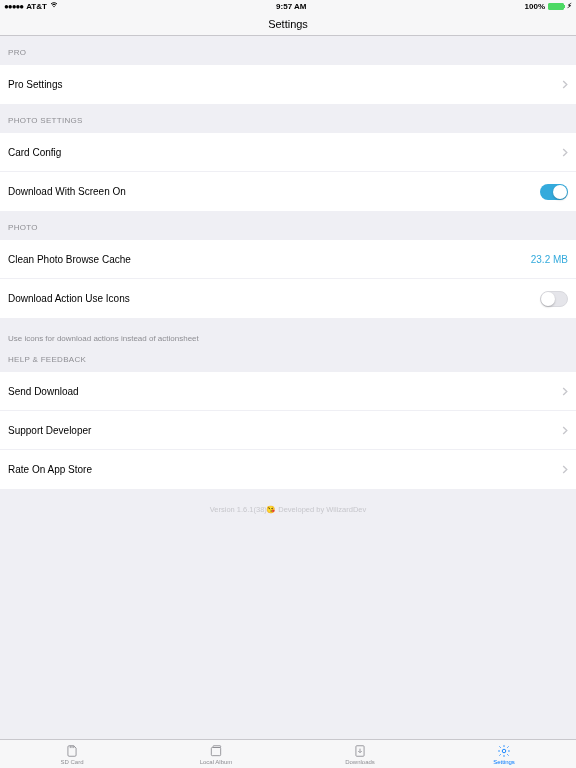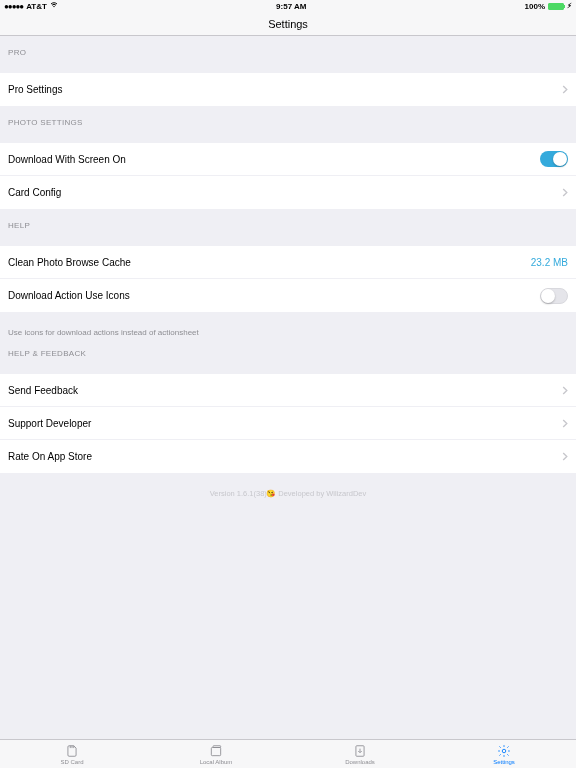--- a/index.html
+++ b/index.html
@@ -34,38 +34,38 @@
     display: flex;
     align-items: center;
     justify-content: center;
     font-size: 11px;
     font-weight: 500;
     color: #000;
   }
 
   
   .section-header {
-    padding: 12px 8px 16px 8px;
+    padding: 12px 8px 8px 8px;
     font-size: 8px;
     color: #8e8e93;
     letter-spacing: 0.3px;
   }
   .section-footer {
     padding: 16px 8px 0 8px;
     font-size: 8px;
     color: #8e8e93;
   }
   .list-group {
     background: #fff;
   }
   .row {
     display: flex;
     align-items: center;
     justify-content: space-between;
-    height: 33px;
+    height: 39px;
     padding: 0 8px;
     font-size: 10px;
     color: #000;
     border-bottom: 1px solid #efeff4;
     position: relative;
   }
   .row:last-child { border-bottom: none; }
   .row .right { display: flex; align-items: center; gap: 6px; }
   .chevron {
     color: #c7c7cc;
@@ -155,60 +155,60 @@
             <svg width="6" height="9" viewBox="0 0 6 10" fill="none" stroke="#c7c7cc" stroke-width="1.5">
               <path d="M1 1l4 4-4 4"></path>
             </svg>
           </span>
         </div>
       </div>
     </div>
     <div class="section-header">PHOTO SETTINGS</div>
     <div class="list-group">
       <div class="row">
+        <span>Card Config</span>
+        <div class="right">
+          <span class="chevron">
+            <svg width="6" height="9" viewBox="0 0 6 10" fill="none" stroke="#c7c7cc" stroke-width="1.5">
+              <path d="M1 1l4 4-4 4"></path>
+            </svg>
+          </span>
+        </div>
+      </div>
+      <div class="row">
         <span>Download With Screen On</span>
         <div class="right">
           <div class="toggle on">
             <div class="knob"></div>
           </div>
         </div>
       </div>
-      <div class="row">
-        <span>Card Config</span>
-        <div class="right">
-          <span class="chevron">
-            <svg width="6" height="9" viewBox="0 0 6 10" fill="none" stroke="#c7c7cc" stroke-width="1.5">
-              <path d="M1 1l4 4-4 4"></path>
-            </svg>
-          </span>
-        </div>
-      </div>
-    </div>
-    <div class="section-header">HELP</div>
+    </div>
+    <div class="section-header">PHOTO</div>
     <div class="list-group">
       <div class="row">
         <span>Clean Photo Browse Cache</span>
         <div class="right">
           <span class="cache-size">23.2 MB</span>
         </div>
       </div>
       <div class="row">
         <span>Download Action Use Icons</span>
         <div class="right">
           <div class="toggle off">
             <div class="knob"></div>
           </div>
         </div>
       </div>
     </div>
     <div class="section-footer">Use icons for download actions instead of actionsheet</div>
     <div class="section-header">HELP &amp; FEEDBACK</div>
     <div class="list-group">
       <div class="row">
-        <span>Send Feedback</span>
+        <span>Send Download</span>
         <div class="right">
           <span class="chevron">
             <svg width="6" height="9" viewBox="0 0 6 10" fill="none" stroke="#c7c7cc" stroke-width="1.5">
               <path d="M1 1l4 4-4 4"></path>
             </svg>
           </span>
         </div>
       </div>
       <div class="row">
         <span>Support Developer</span>

